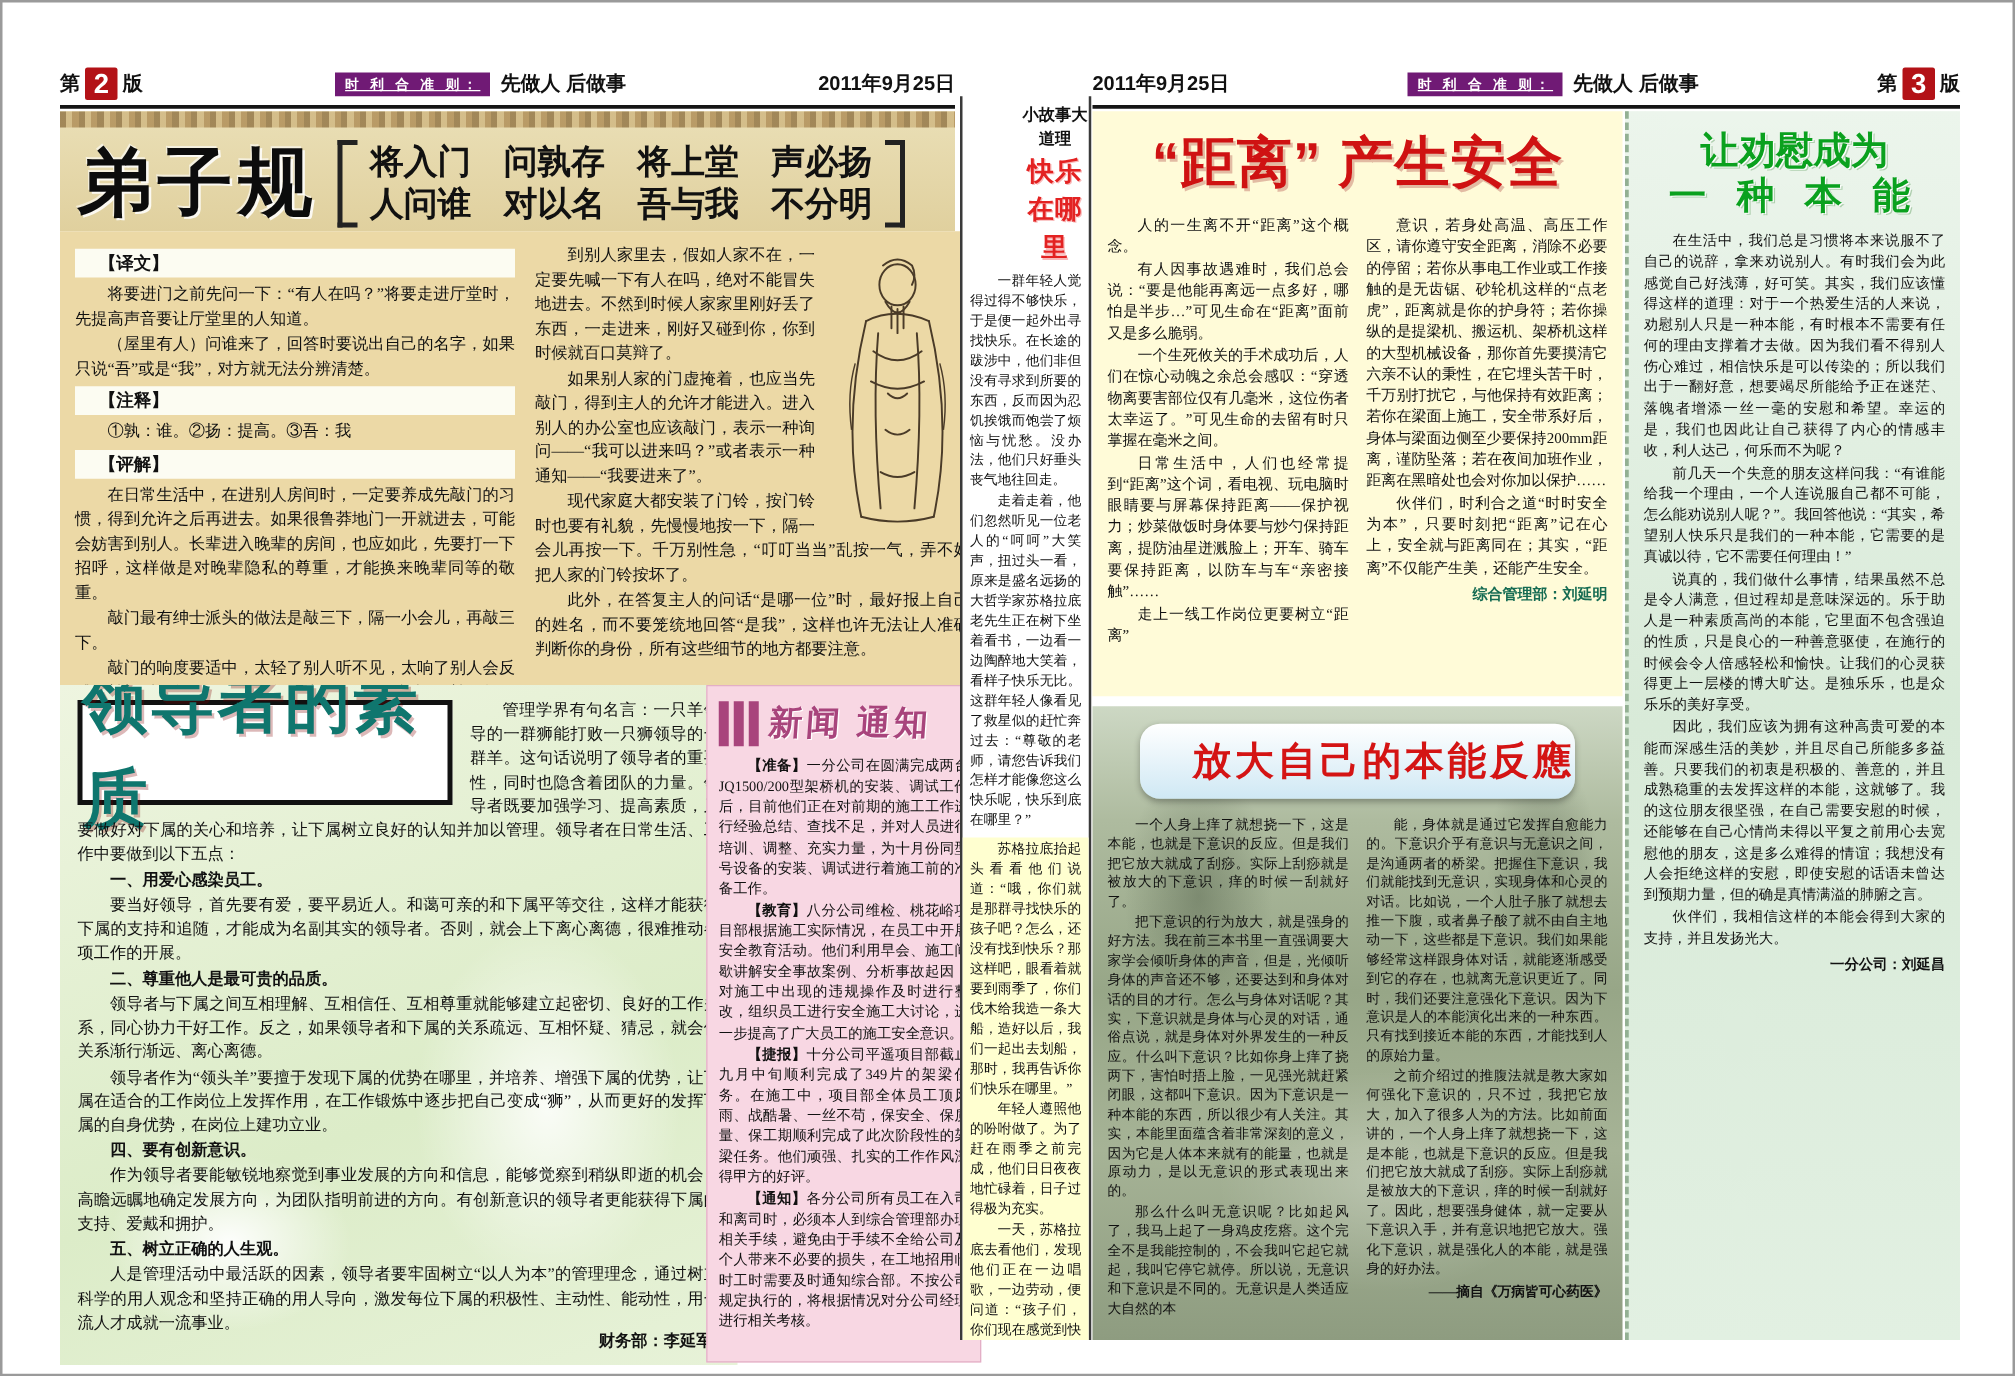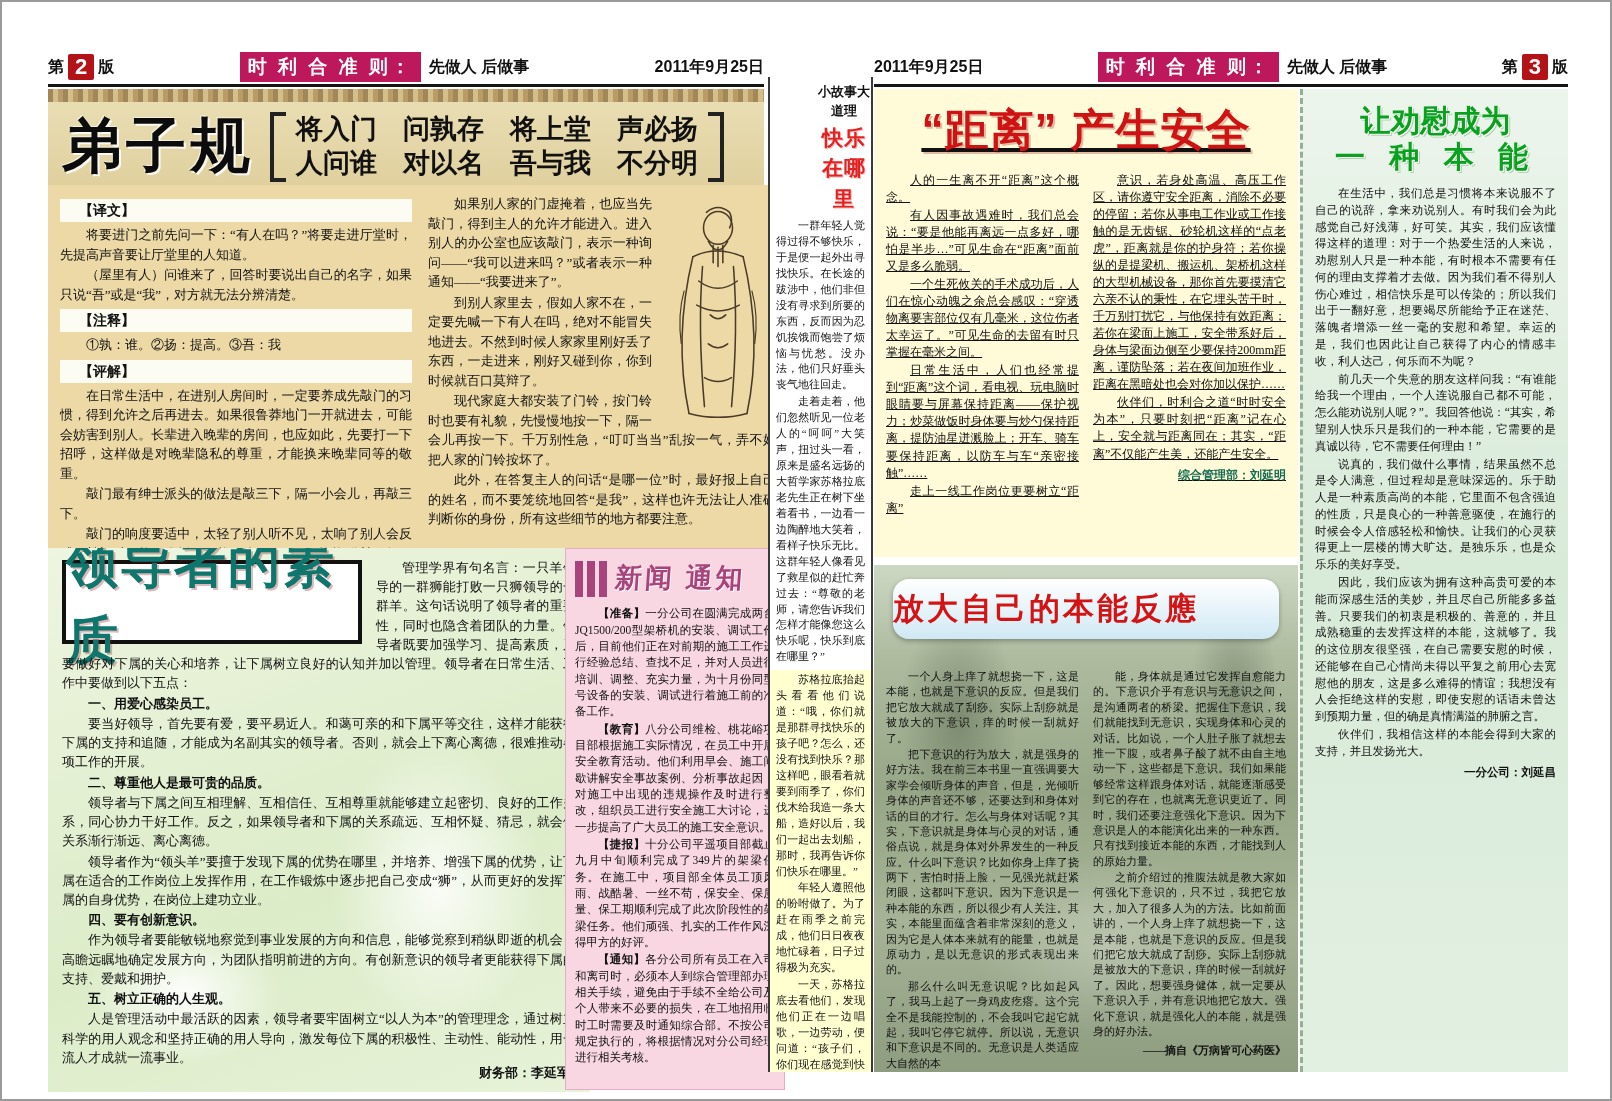--- a/index.html
+++ b/index.html
@@ -8,21 +8,21 @@
   .abs{position:absolute;}
   .para{margin:0 0 1px 0;text-indent:2em;text-align:justify;}
   .para.bold{font-weight:bold;text-indent:2em;}
   .tag{font-weight:bold;}
   .sig{font-weight:bold;text-align:right;margin-top:4px;}
   
   .page-head{display:flex;align-items:center;justify-content:space-between;font-family:"Liberation Sans","DejaVu Sans",sans-serif;}
   .page-num{font-weight:900;font-size:16px;display:flex;align-items:center;gap:4px;}
   .num-box{display:inline-block;background:#b31217;color:#fff;font-size:22px;font-weight:900;line-height:26px;padding:0 7px;border-radius:2px;}
   .motto{display:flex;align-items:center;gap:8px;font-weight:900;font-size:16px;}
-  .motto-box{background:#be185d;color:#fff;padding:2px 8px;letter-spacing:3px;font-size:19px;font-weight:900;}
+  .motto-box{background:#701a75;color:#fff;padding:2px 8px;letter-spacing:3px;font-size:11px;font-weight:900;text-decoration:underline;}
   .date{font-weight:900;font-size:16px;}
   .rule{background:#151515;height:3px;}
   
   .dz-banner{background:linear-gradient(180deg,#eadfb6,#e0d09e);overflow:hidden;}
   .deco-strip{height:13px;background:repeating-linear-gradient(90deg,#8a6b3a 0 5px,#cdb37c 5px 10px,#a9854d 10px 15px);opacity:.75;}
   .dz-row{display:flex;align-items:center;padding:4px 14px 0 14px;}
   .dz-title{font-size:60px;font-weight:900;letter-spacing:4px;color:#0c0c0c;margin-right:16px;
             text-shadow:2px 2px 0 rgba(255,255,255,.85), -1px -1px 0 rgba(255,255,255,.6);}
   .bracket{width:12px;height:62px;flex:none;}
   .bracket.left{border-left:4px solid #222;border-top:4px solid #222;border-bottom:4px solid #222;margin-right:10px;}
@@ -68,22 +68,22 @@
            color:#cf1212;padding:12px 0 8px 0;letter-spacing:1px;text-shadow:2px 2px 0 rgba(160,40,40,.3);}
   .d-cols{display:flex;gap:14px;padding:4px 12px;font-size:12px;line-height:1.42;}
   .d-col{width:50%;}
   .sig-teal{color:#156b52;}
   
   .photo{overflow:hidden;background:
       radial-gradient(closest-side at 20% 30%, rgba(52,66,46,.35), rgba(0,0,0,0) 70%),
       radial-gradient(closest-side at 85% 25%, rgba(52,66,46,.3), rgba(0,0,0,0) 70%),
       radial-gradient(closest-side at 55% 75%, rgba(255,255,255,.25), rgba(0,0,0,0) 70%),
       linear-gradient(180deg,#cdd8c4 0%,#aebb9f 18%,#97a687 45%,#a6b396 70%,#8e9c80 100%);}
-  .banner{width:386px;margin:14px auto 24px auto;border-radius:16px;background:linear-gradient(#ffffff,#cfe8f4);
-          padding:9px 0;text-align:left;color:#d41414;font-family:"Liberation Sans","DejaVu Sans",sans-serif;
+  .banner{width:348px;margin:14px auto 8px auto;border-radius:16px;background:linear-gradient(#ffffff,#cfe8f4);
+          padding:9px 0;text-align:right;color:#d41414;font-family:"Liberation Sans","DejaVu Sans",sans-serif;
           font-size:31px;font-weight:900;letter-spacing:3px;box-shadow:0 2px 5px rgba(0,0,0,.3);}
   .i-cols{display:flex;gap:14px;padding:6px 12px;font-size:11px;line-height:1.4;color:#101010;}
   .i-col{width:50%;}
   
   .consol{border-left:3px dashed #93b093;background:linear-gradient(180deg,#ecf5ec,#d8ead8 50%,#e2f0e2);
           padding:8px 12px 10px 12px;overflow:hidden;font-size:11.5px;line-height:1.46;}
   .c-title{text-align:center;color:#0aa11e;font-weight:900;font-family:"Liberation Sans","DejaVu Sans",sans-serif;
            font-size:30px;line-height:1.2;margin:6px 0 10px 0;
            text-shadow:1px 1px 0 #fff,2px 2px 0 rgba(0,100,0,.25);}
   .c-title .l2{letter-spacing:8px;display:block;}
@@ -170,22 +170,22 @@
           <path d="M52,120 Q60,128 68,120"></path>
           <path d="M50,150 Q60,158 70,150"></path>
           <path d="M46,185 Q60,193 74,185"></path>
         </g>
         <g stroke="#4a3b28" stroke-width="1.2" fill="none">
           <path d="M25,95 Q18,120 22,150"></path>
             <path d="M95,95 Q102,120 98,150"></path>
         </g>
       </svg>
       <div>
+          <p class="para">到别人家里去，假如人家不在，一定要先喊一下有人在吗，绝对不能冒失地进去。不然到时候人家家里刚好丢了东西，一走进来，刚好又碰到你，你到时候就百口莫辩了。</p>
           <p class="para">如果别人家的门虚掩着，也应当先敲门，得到主人的允许才能进入。进入别人的办公室也应该敲门，表示一种询问——“我可以进来吗？”或者表示一种通知——“我要进来了”。</p>
-          <p class="para">到别人家里去，假如人家不在，一定要先喊一下有人在吗，绝对不能冒失地进去。不然到时候人家家里刚好丢了东西，一走进来，刚好又碰到你，你到时候就百口莫辩了。</p>
           <p class="para">现代家庭大都安装了门铃，按门铃时也要有礼貌，先慢慢地按一下，隔一会儿再按一下。千万别性急，“叮叮当当”乱按一气，弄不好把人家的门铃按坏了。</p>
           <p class="para">此外，在答复主人的问话“是哪一位”时，最好报上自己的姓名，而不要笼统地回答“是我”，这样也许无法让人准确判断你的身份，所有这些细节的地方都要注意。</p>
         </div>
     </div>
   </div>
 
   <div class="abs leadership" style="left:46px;top:546px;width:514px;height:524px;">
     <div class="lead-title-box">领导者的素质</div>
     <div>
         <p class="para">管理学界有句名言：一只羊领导的一群狮能打败一只狮领导的一群羊。这句话说明了领导者的重要性，同时也隐含着团队的力量。领导者既要加强学习、提高素质，又要做好对下属的关心和培养，让下属树立良好的认知并加以管理。领导者在日常生活、工作中要做到以下五点：</p>
@@ -242,21 +242,21 @@
       <span class="motto-text">先做人 后做事</span>
     </div>
     <div class="page-num">
       <span>第</span>
       <span class="num-box">3</span>
       <span>版</span>
     </div>
   </div>
   <div class="abs rule" style="left:872px;top:82px;width:694px;"></div>
 
-  <div class="abs distance" style="left:872px;top:87px;width:424px;height:468px;text-decoration:underline;">
+  <div class="abs distance" style="left:872px;top:87px;width:424px;height:468px;">
     <div class="d-title">“距离” 产生安全</div>
     <div class="d-cols">
       <div class="d-col">
           <p class="para">人的一生离不开“距离”这个概念。</p>
           <p class="para">有人因事故遇难时，我们总会说：“要是他能再离远一点多好，哪怕是半步…”可见生命在“距离”面前又是多么脆弱。</p>
           <p class="para">一个生死攸关的手术成功后，人们在惊心动魄之余总会感叹：“穿透物离要害部位仅有几毫米，这位伤者太幸运了。”可见生命的去留有时只掌握在毫米之间。</p>
           <p class="para">日常生活中，人们也经常提到“距离”这个词，看电视、玩电脑时眼睛要与屏幕保持距离——保护视力；炒菜做饭时身体要与炒勺保持距离，提防油星迸溅脸上；开车、骑车要保持距离，以防车与车“亲密接触”……</p>
           <p class="para">走上一线工作岗位更要树立“距离”</p>
         </div>
       <div class="d-col">

